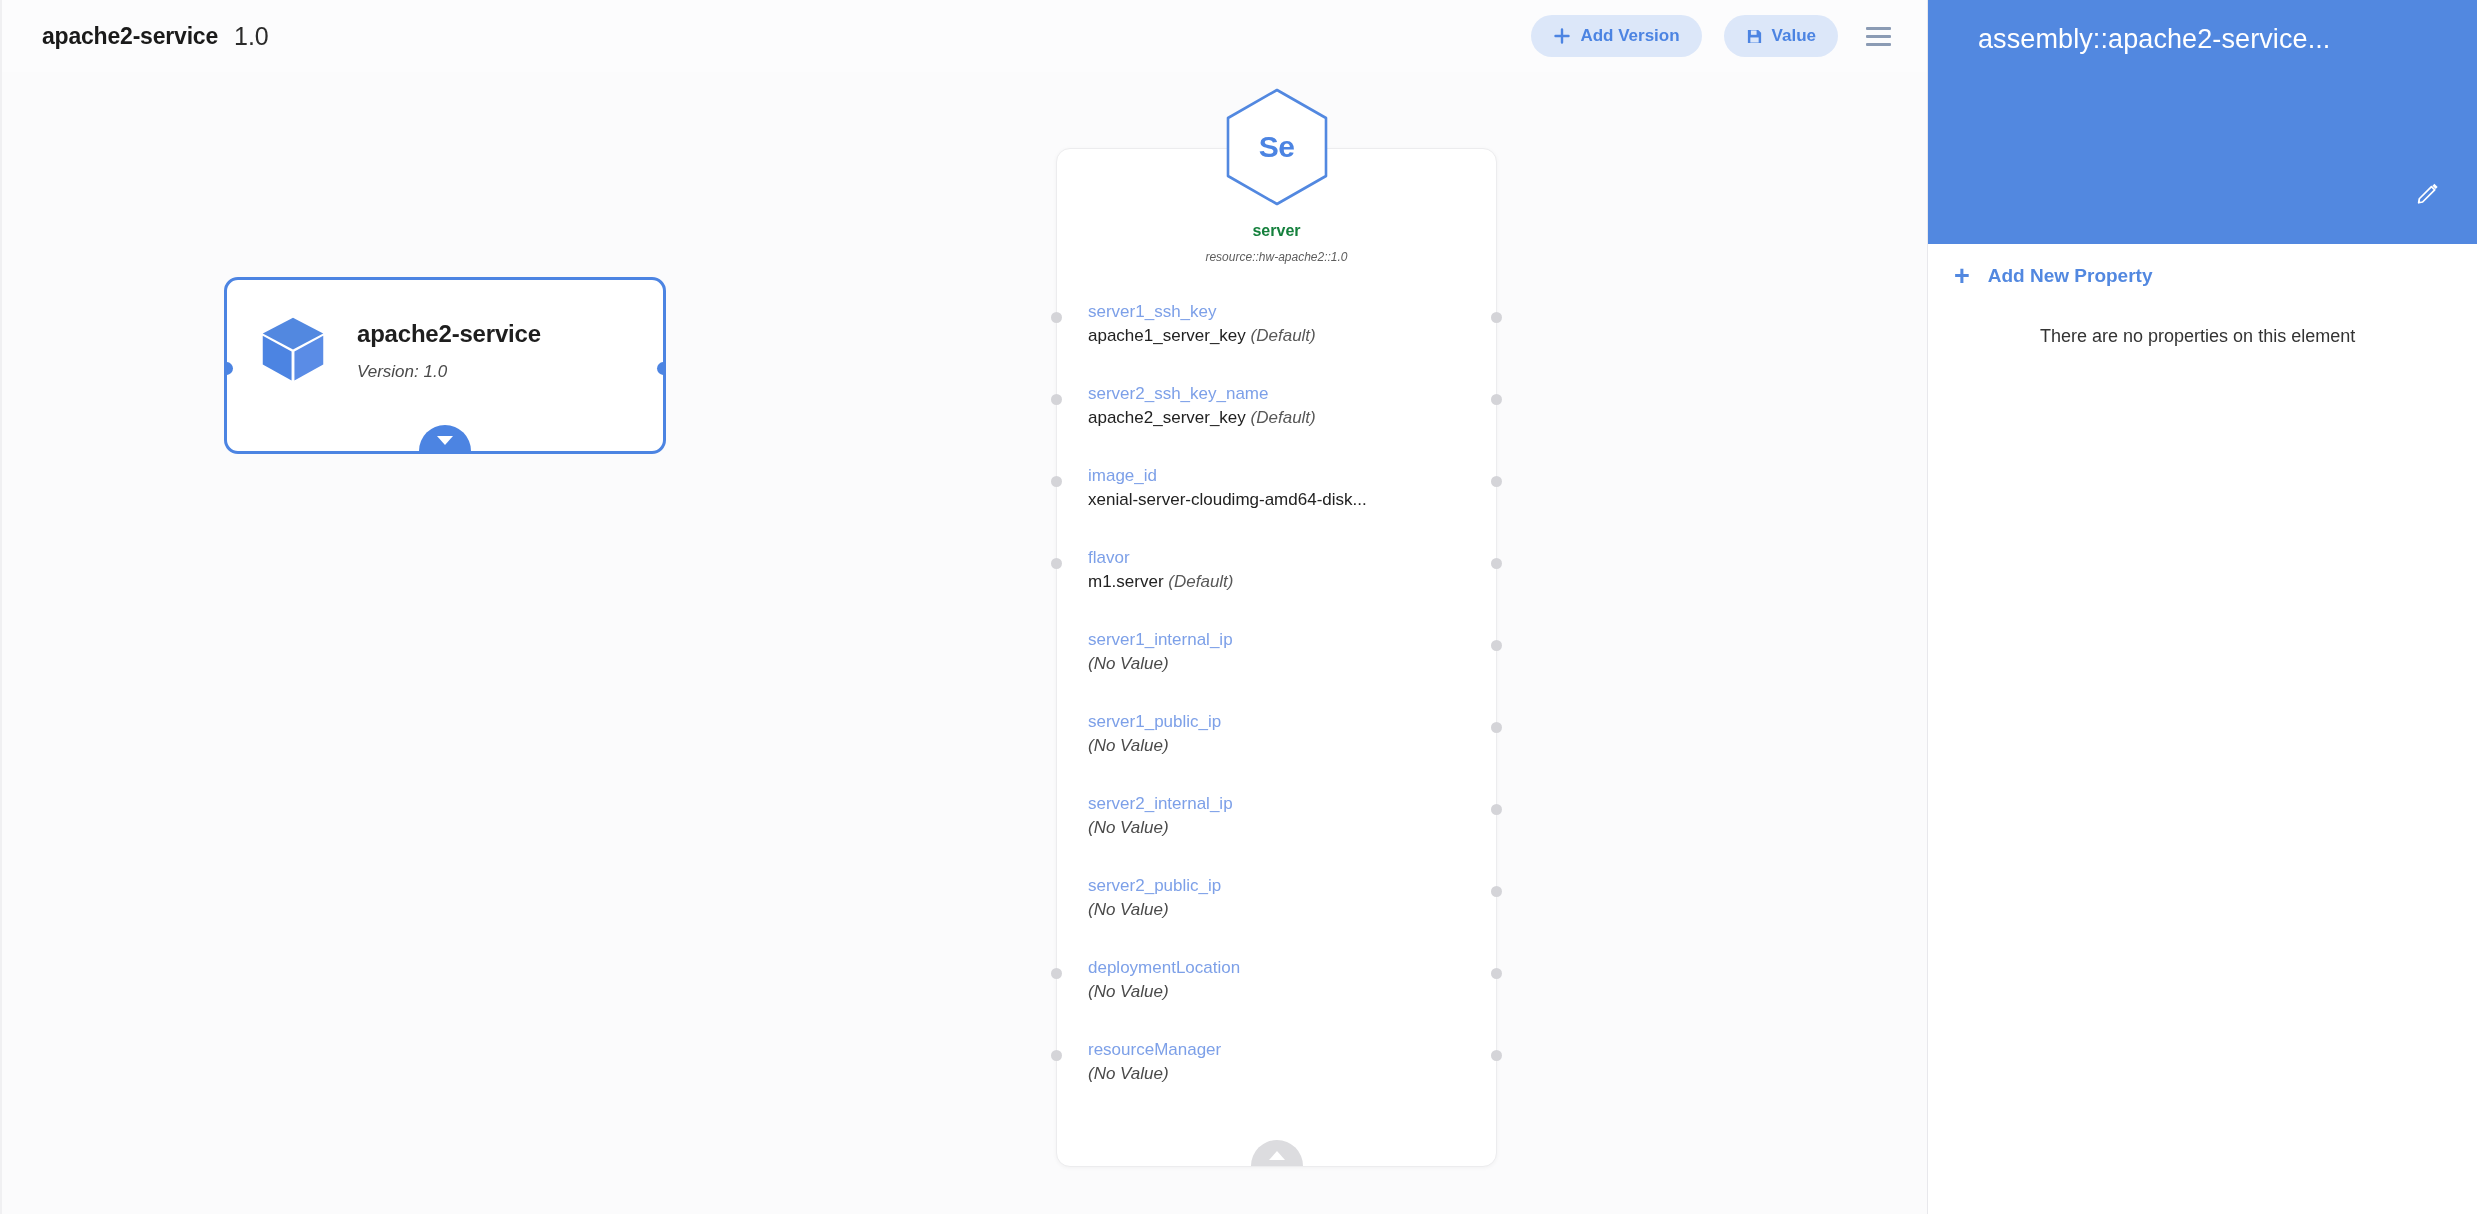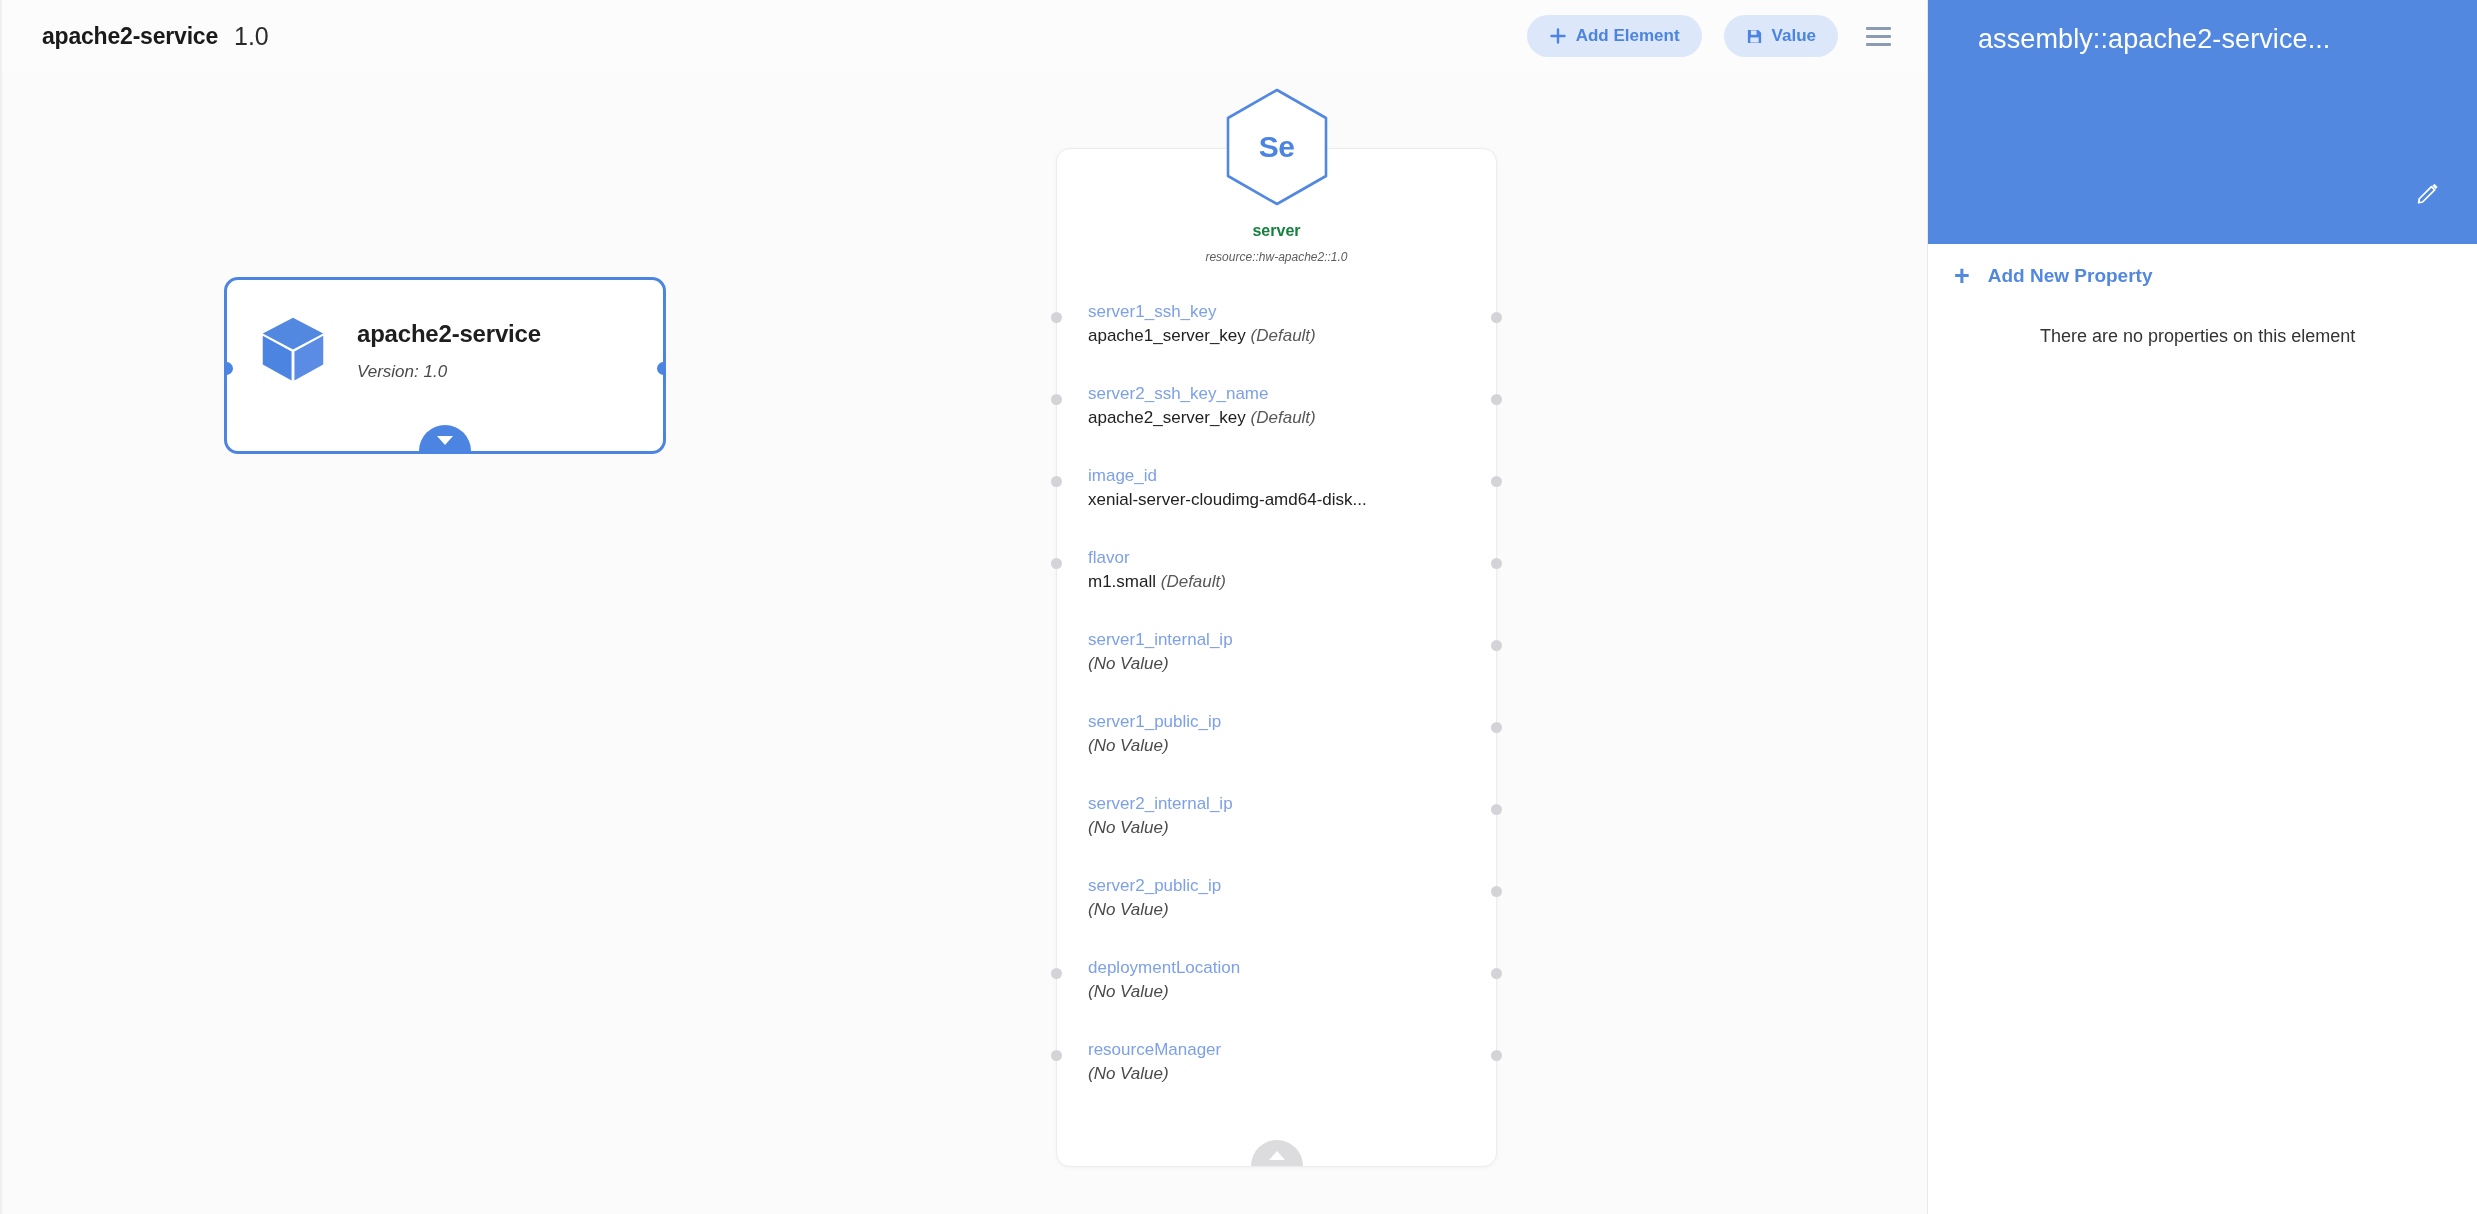--- a/index.html
+++ b/index.html
@@ -226,21 +226,21 @@
       <div class="topbar-title">apache2-service</div>
       <div class="topbar-version">1.0</div>
 
       <div class="topbar-actions">
         <button class="pill">
           <span class="glyph">
             <svg width="18" height="18" viewBox="0 0 18 18" aria-hidden="true">
               <path d="M9 2.5v13M2.5 9h13" stroke="#4c84e2" stroke-width="2.4" stroke-linecap="round"></path>
             </svg>
           </span>
-          <span>Add Element</span>
+          <span>Add Version</span>
         </button>
 
         <button class="pill">
           <span class="glyph">
             <svg width="17" height="17" viewBox="0 0 18 18" aria-hidden="true">
               <path d="M2 2h11l3 3v11H2V2z" fill="#4c84e2"></path>
               <rect x="5.2" y="2.6" width="6" height="4.6" fill="#dce7f9"></rect>
               <rect x="4.6" y="10" width="8.8" height="5.4" fill="#dce7f9"></rect>
             </svg>
           </span>
@@ -300,21 +300,21 @@
             <div class="prop-dot right"></div>
           </div>
           <div class="prop-row">
             <div class="prop-label">image_id</div>
             <div class="prop-value">xenial-server-cloudimg-amd64-disk...</div>
             <div class="prop-dot left"></div>
             <div class="prop-dot right"></div>
           </div>
           <div class="prop-row">
             <div class="prop-label">flavor</div>
-            <div class="prop-value"><span>m1.small</span> <span class="suffix">(Default)</span></div>
+            <div class="prop-value"><span>m1.server</span> <span class="suffix">(Default)</span></div>
             <div class="prop-dot left"></div>
             <div class="prop-dot right"></div>
           </div>
           <div class="prop-row">
             <div class="prop-label">server1_internal_ip</div>
             <div class="prop-value novalue">(No Value)</div>
             <div class="prop-dot right"></div>
           </div>
           <div class="prop-row">
             <div class="prop-label">server1_public_ip</div>

